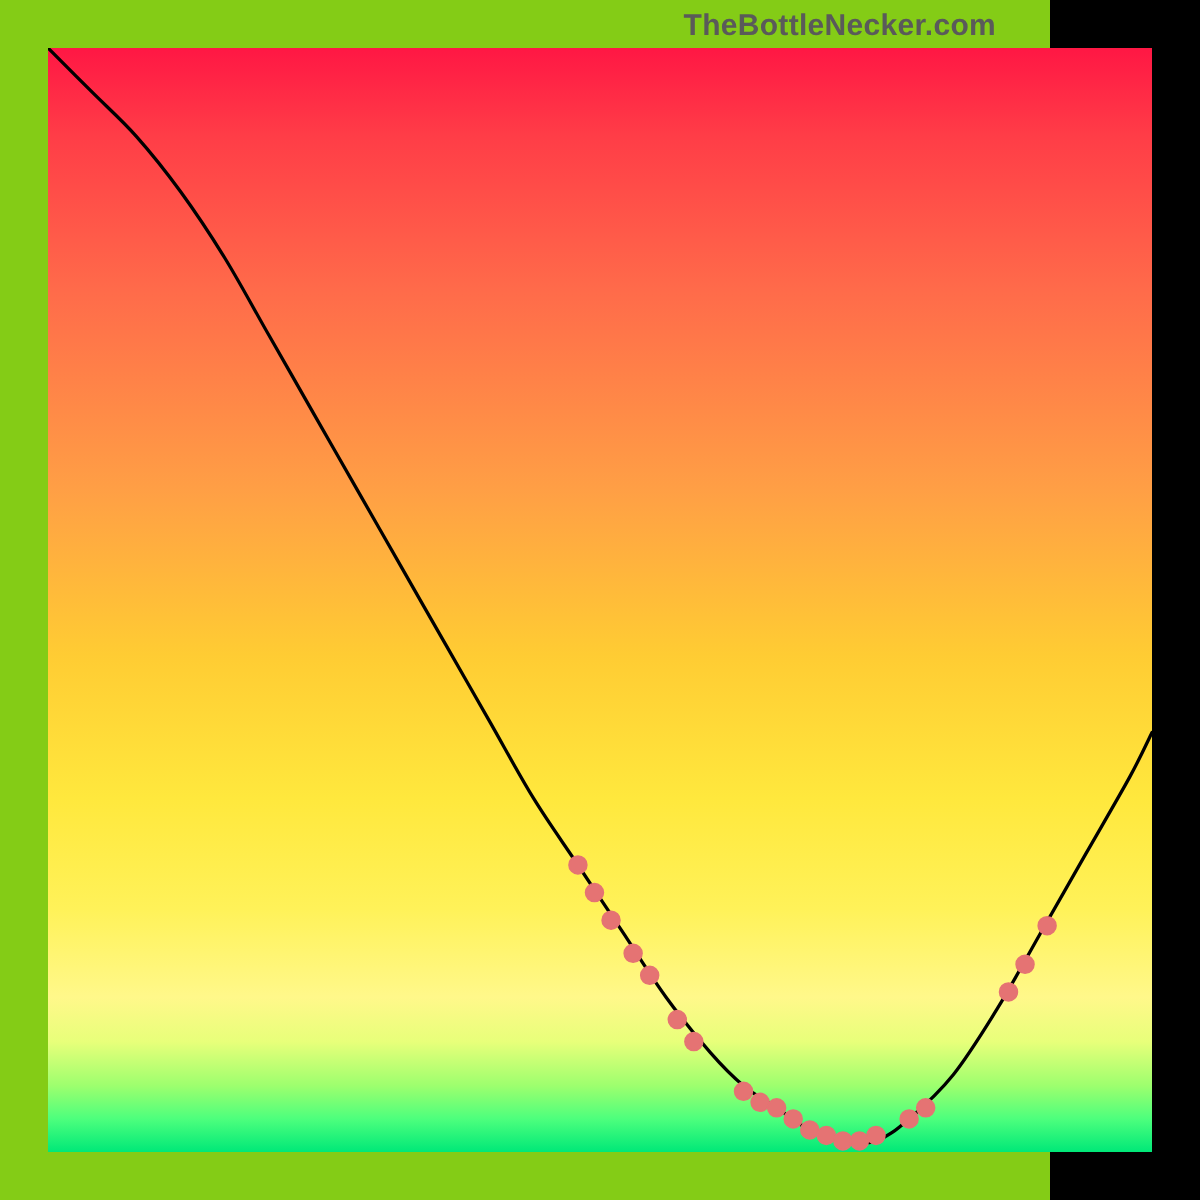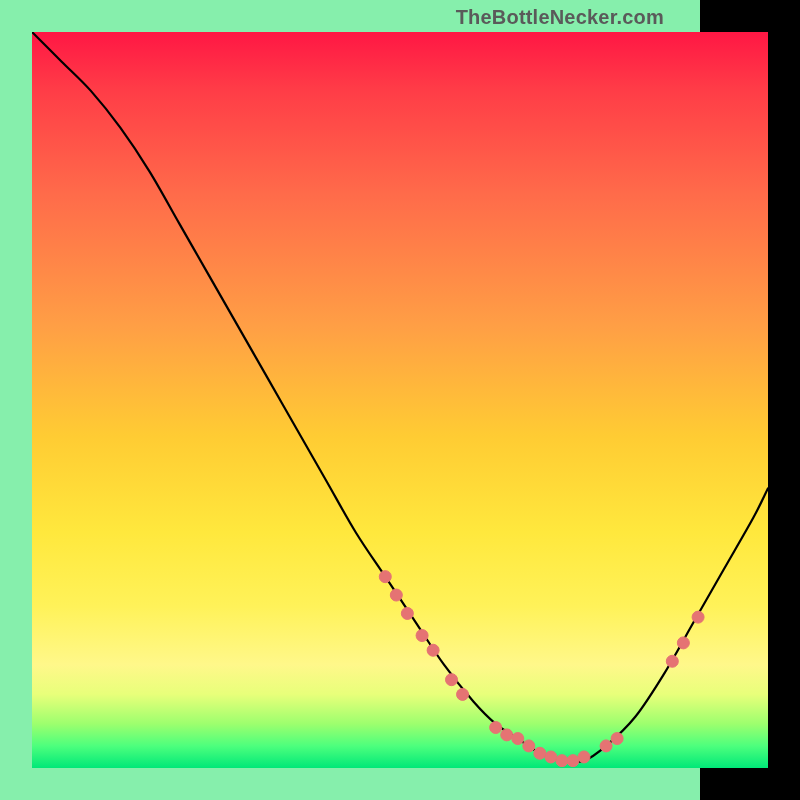--- a/index.html
+++ b/index.html
@@ -8,21 +8,21 @@
     width: 800px;
     height: 800px;
     background: #000000;
     overflow: hidden;
     font-family: Arial, Helvetica, sans-serif;
   }
   .stage {
     position: relative;
     width: 700px;
     height: 800px;
-    background: #86efac;
+    background: #84cc16;
   }
   .plot-area {
     position: absolute;
     left: 32px;
     top: 32px;
     width: 736px;
     height: 736px;
   }
   .gradient-bg {
     position: absolute;

